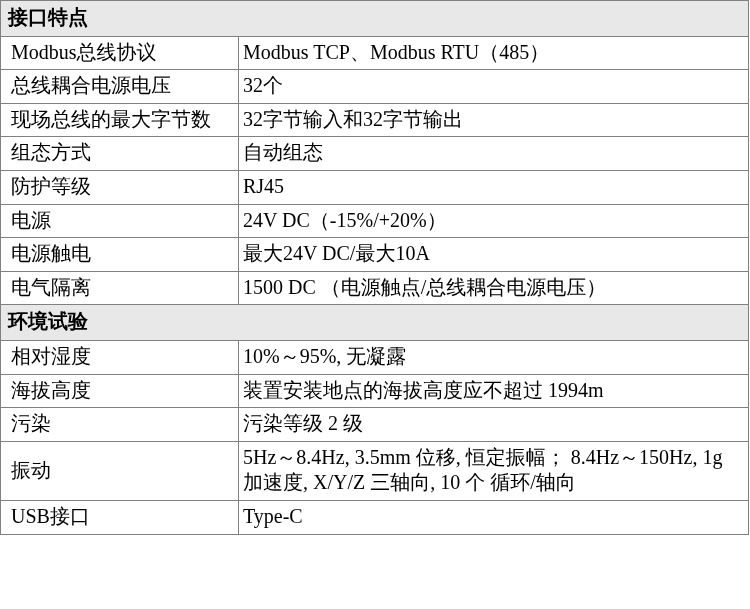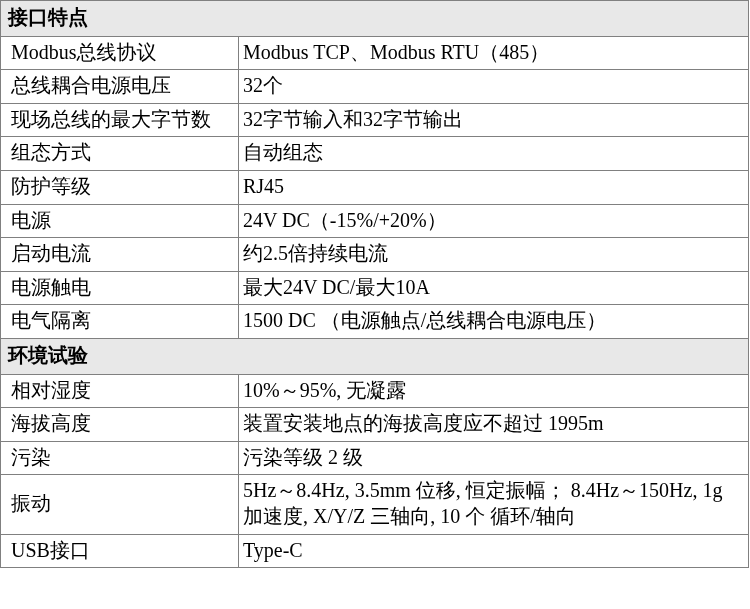--- a/index.html
+++ b/index.html
@@ -79,43 +79,39 @@
     </tr>
     <tr>
       <td class="label-cell">防护等级</td>
       <td class="value-cell">RJ45</td>
     </tr>
     <tr>
       <td class="label-cell">电源</td>
       <td class="value-cell">24V DC（-15%/+20%）</td>
     </tr>
     <tr>
-      <td class="label-cell">启动电流</td>
-      <td class="value-cell">约2.5倍持续电流</td>
-    </tr>
-    <tr>
       <td class="label-cell">电源触电</td>
       <td class="value-cell">最大24V DC/最大10A</td>
     </tr>
     <tr>
       <td class="label-cell">电气隔离</td>
       <td class="value-cell">1500 DC （电源触点/总线耦合电源电压）</td>
     </tr>
 
     <tr class="section-row">
       <td colspan="2">环境试验</td>
     </tr>
 
     <tr>
       <td class="label-cell">相对湿度</td>
       <td class="value-cell">10%～95%,  无凝露</td>
     </tr>
     <tr>
       <td class="label-cell">海拔高度</td>
-      <td class="value-cell">装置安装地点的海拔高度应不超过 1995m</td>
+      <td class="value-cell">装置安装地点的海拔高度应不超过 1994m</td>
     </tr>
     <tr>
       <td class="label-cell">污染</td>
       <td class="value-cell">污染等级 2 级</td>
     </tr>
     <tr>
       <td class="label-cell">振动</td>
       <td class="value-cell two-line">5Hz～8.4Hz, 3.5mm 位移, 恒定振幅； 8.4Hz～150Hz, 1g 加速度, X/Y/Z 三轴向, 10 个 循环/轴向</td>
     </tr>
     <tr>

